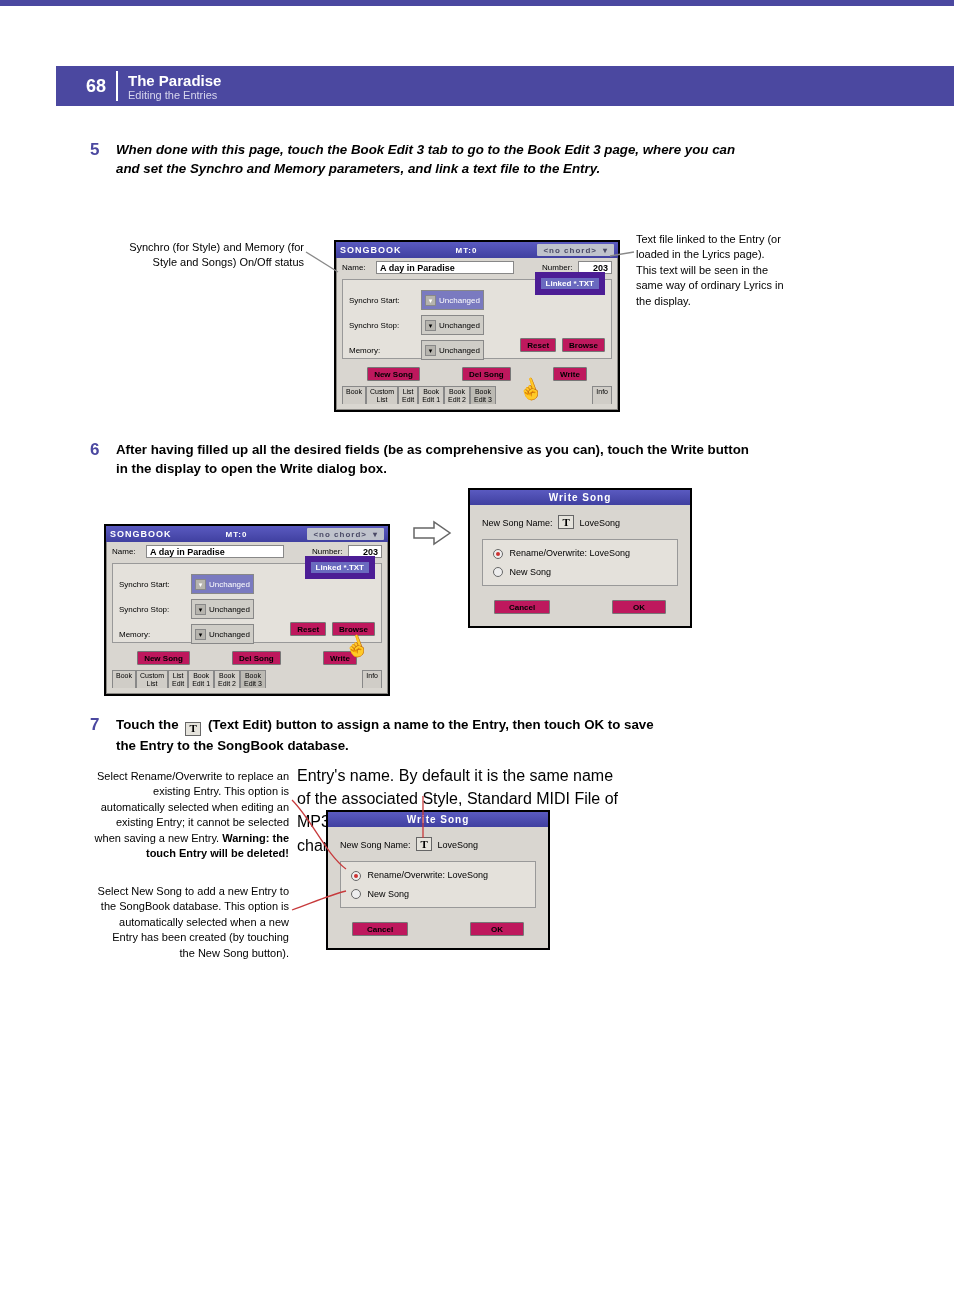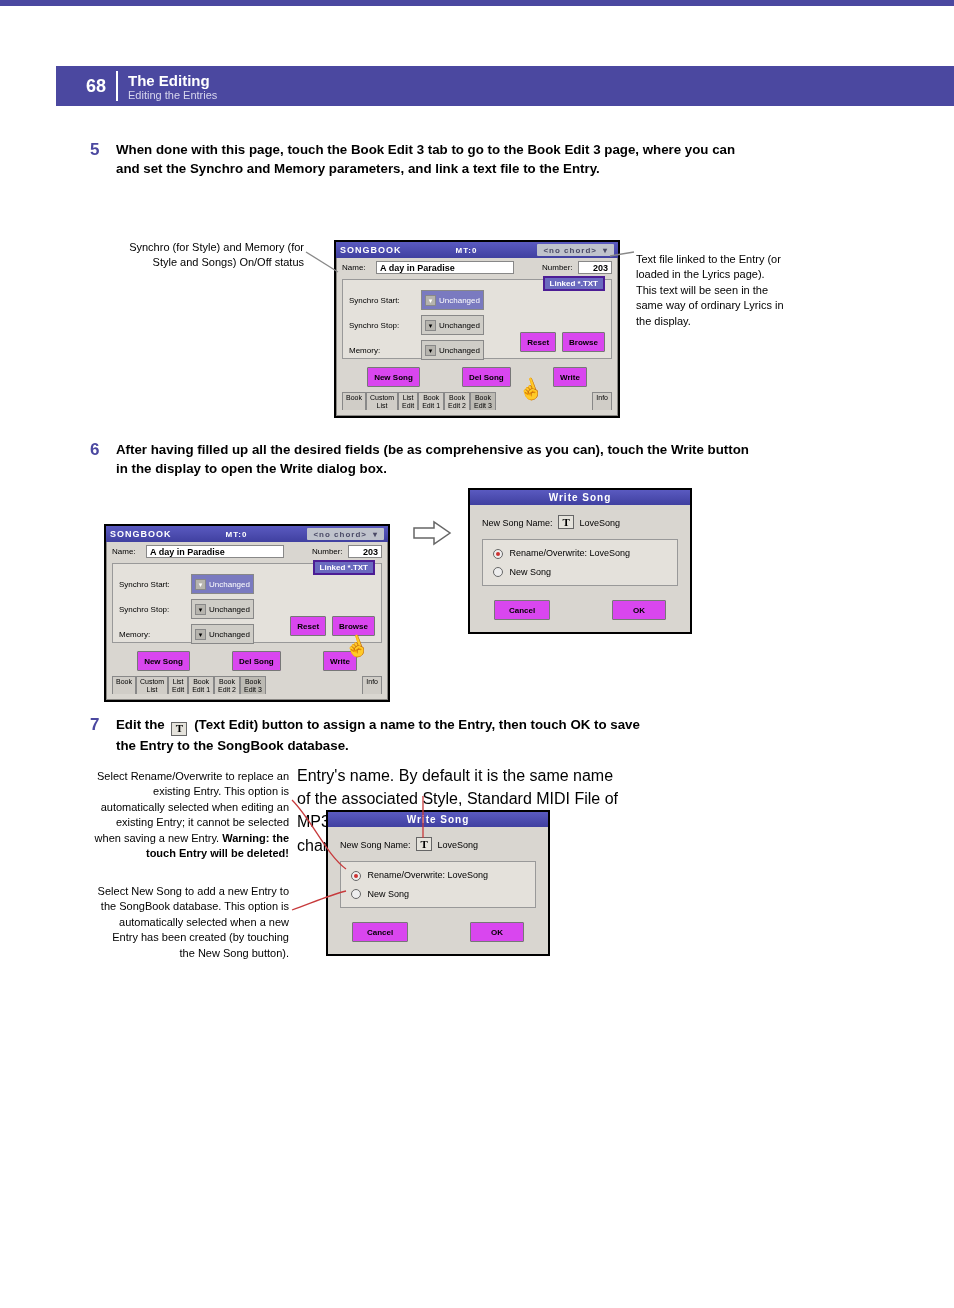--- a/index.html
+++ b/index.html
@@ -128,27 +128,27 @@
   .dropdown.sel{background:#7a7ac0;color:#fff;}
   .dropdown .arrow{
     width:11px;height:11px;background:#b6b4ae;border:1px solid #888;
     margin-right:3px;font-size:7px;text-align:center;line-height:9px;
   }
   .inner-box{
     margin:2px 6px;border:1px solid #999;background:#e4e1db;
     position:relative;padding:6px;
   }
   .btn{
-    background:#d946ef;border:1px solid #777;height:20px;
+    background:#be185d;border:1px solid #777;height:14px;
     font-size:8px;font-weight:bold;padding:0 6px;
     display:inline-flex;align-items:center;justify-content:center;
     border-radius:1px;
   }
   .linkedbtn{
-    background:#6a6abf;color:#fff;border:2px solid #4c1d95;
+    background:#6a6abf;color:#fff;border:6px solid #4c1d95;
     font-size:8px;font-weight:bold;padding:1px 5px;
   }
   .action-row{display:flex;justify-content:space-around;padding:6px 10px 3px;}
   .tab-row{display:flex;padding:2px 6px 6px;gap:0;}
   .tab{
     background:#d0cdc7;border:1px solid #888;border-bottom:none;
     font-size:7px;text-align:center;padding:1px 3px;line-height:1.1;
     white-space:pre;
   }
   .tab.active{background:#bcbab3;}
@@ -199,30 +199,30 @@
   }
 </style>
 </head>
 <body>
 
 <div class="top-bar"></div>
 
 <div class="header-band">
   <div class="page-num">68</div>
   <div class="header-titles">
-    <div class="header-title">The Editing</div>
+    <div class="header-title">The Paradise</div>
     <div class="header-sub">Editing the Entries</div>
   </div>
 </div>
 
 <div class="step-num" style="top:140px;">5</div>
-<div class="step-text" style="top:140px;">When done with this page, touch the Book Edit 3 tab to go to the Book Edit 3 page, where you can and set the Synchro and Memory parameters, and link a text file to the Entry.</div>
+<div class="step-text" style="top:140px;font-style:italic;">When done with this page, touch the Book Edit 3 tab to go to the Book Edit 3 page, where you can and set the Synchro and Memory parameters, and link a text file to the Entry.</div>
 
 <div class="callout-left" style="top:240px;left:104px;width:200px;">Synchro (for Style) and Memory (for Style and Songs) On/Off status</div>
-<div class="callout-right" style="top:252px;left:636px;width:150px;">Text file linked to the Entry (or loaded in the Lyrics page). This text will be seen in the same way of ordinary Lyrics in the display.</div>
+<div class="callout-right" style="top:232px;left:636px;width:150px;">Text file linked to the Entry (or loaded in the Lyrics page). This text will be seen in the same way of ordinary Lyrics in the display.</div>
 
 <div class="panel" style="top:204px;left:334px;width:286px;">
   <div class="panel-titlebar">
     <span>SONGBOOK</span>
     <span class="spacer"></span>
     <span class="mt">MT:0</span>
     <span class="spacer"></span>
     <span class="chord">
         <span>&lt;no chord&gt;</span>
         <span style="margin-left:6px;">▾</span>
@@ -384,21 +384,21 @@
     </div>
   </div>
   <div style="display:flex;justify-content:space-between;padding:10px 24px 12px;">
     <span class="btn" style="padding:0 14px;">Cancel</span>
     <span class="btn" style="padding:0 20px;">OK</span>
   </div>
 </div>
 
 <div class="step-num" style="top:715px;">7</div>
 <div class="step-text" style="top:715px;width:540px;">
-  <span>Edit the </span>
+  <span>Touch the </span>
   <span class="texteditbtn" style="vertical-align:-3px;">T</span>
   <span> (Text Edit) button to assign a name to the Entry, then touch OK to save the Entry to the SongBook database.</span>
 </div>
 
 <div class="para" style="top:764px;left:297px;width:330px;">Entry's name. By default it is the same name of the associated Style, Standard MIDI File of MP3 file. The name can be up to 16 characters long.</div>
 
 <div class="callout-left" style="top:769px;left:94px;width:195px;">
   <span>Select Rename/Overwrite to replace an existing Entry. This option is automatically selected when editing an existing Entry; it cannot be selected when saving a new Entry. </span><b>Warning: the touch Entry will be deleted!</b>
 </div>
 <div class="callout-left" style="top:884px;left:94px;width:195px;">Select New Song to add a new Entry to the SongBook database. This option is automatically selected when a new Entry has been created (by touching the New Song button).</div>

